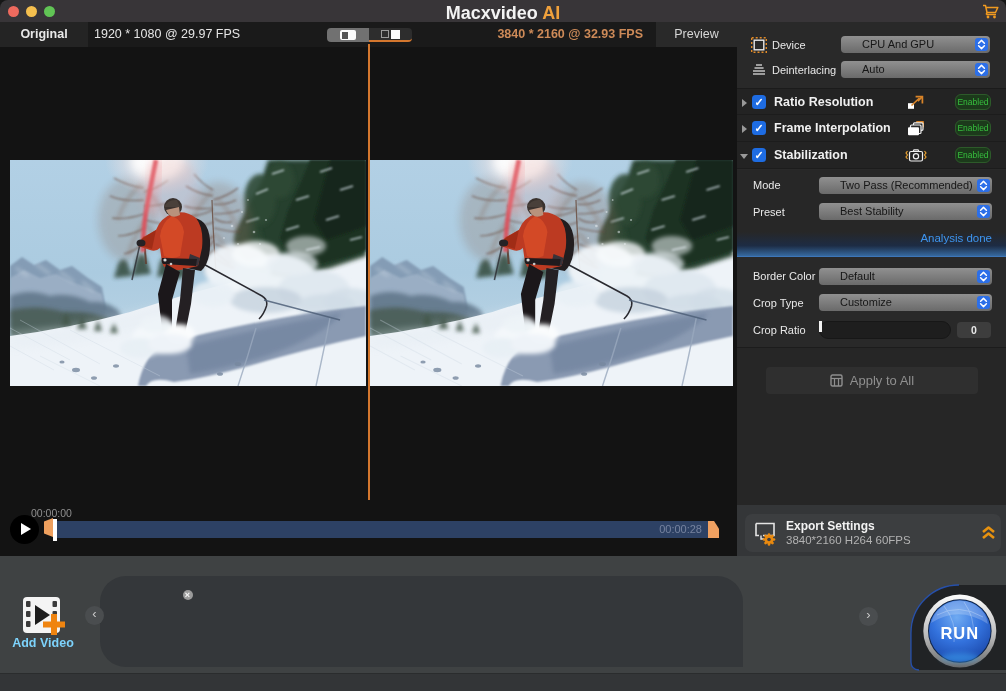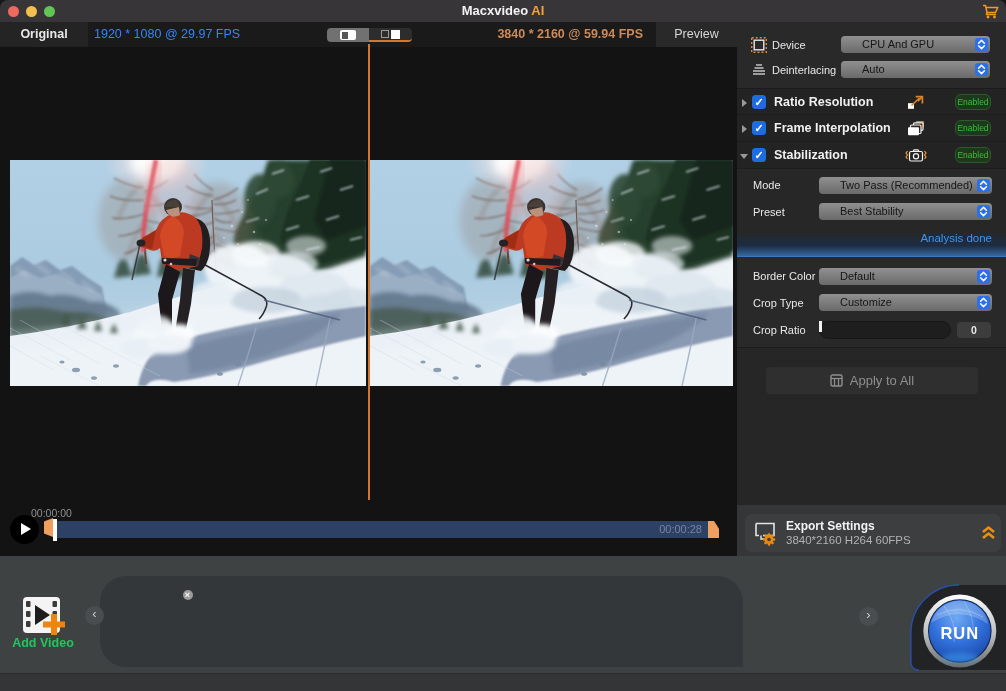--- a/index.html
+++ b/index.html
@@ -6,28 +6,28 @@
   html,body { width:1006px; height:691px; overflow:hidden; background:#161616;
     font-family:"Liberation Sans", sans-serif; }
   #app { position:relative; width:1006px; height:691px; overflow:hidden; }
   .abs { position:absolute; }
 
   
   #titlebar { left:0; top:0; width:1006px; height:22px; background:#383538;
     border-radius:8px 8px 0 0; }
   .light { position:absolute; top:6px; width:11px; height:11px; border-radius:50%; }
   #title { position:absolute; left:0; right:0; top:3px; text-align:center;
-    font-size:13px; font-weight:bold; color:#f3f3f3; }
+    font-size:18px; font-weight:bold; color:#f3f3f3; }
   #title span { color:#f0a13c; }
 
   
   #toolbar { left:0; top:22px; width:737px; height:25px; background:#1a1a1a; }
   #tab-original { left:0; top:0; width:88px; height:25px; background:#242424;
     color:#e8e8e8; font-size:12.5px; font-weight:bold; line-height:25px; text-align:center; }
-  #res-left { left:94px; top:0; height:25px; line-height:25px; color:#3b82f6; font-size:12.5px; }
+  #res-left { left:94px; top:0; height:25px; line-height:25px; color:#e5e5e5; font-size:12.5px; }
   #res-right { right:94px; top:0; height:25px; line-height:25px; color:#cd8a58; font-size:12.5px; font-weight:bold; }
   #tab-preview { left:656px; top:0; width:81px; height:25px; background:#292929;
     color:#d6d6d6; font-size:12.5px; line-height:25px; text-align:center; }
 
   
   #preview { left:0; top:47px; width:737px; height:509px; background:#131313; }
   #photoL { left:10px; top:113px; width:356px; height:226px; }
   #photoR { left:370px; top:113px; width:363px; height:226px; }
   #vline { left:368px; top:-5px; width:2px; height:458px; background:#d4772e; }
 
@@ -296,21 +296,21 @@
         <span id="tc-right">00:00:28</span>
       </div>
     <div id="ph-flag" class="abs"></div>
     <div id="ph-bar" class="abs"></div>
     <div id="end-flag" class="abs"></div>
   </div>
 
   <div id="toolbar" class="abs">
     <div id="tab-original" class="abs">Original</div>
     <div id="res-left" class="abs">1920 * 1080 @ 29.97 FPS</div>
-    <div id="res-right" class="abs">3840 * 2160 @ 59.94 FPS</div>
+    <div id="res-right" class="abs">3840 * 2160 @ 32.93 FPS</div>
     <div id="tab-preview" class="abs">Preview</div>
     <div class="abs" style="left:327px;top:6px;width:42px;height:14px;background:#717171;border-radius:4px 0 0 4px">
       <div class="abs" style="left:13px;top:2px;width:16px;height:10px;background:#fcfcfc;border-radius:2px">
         <div class="abs" style="left:1.5px;top:1.5px;width:6px;height:7px;background:#555"></div>
       </div>
     </div>
     <div class="abs" style="left:369px;top:6px;width:43px;height:14px;background:#2d2d2d;border-radius:0 4px 4px 0;border-bottom:2px solid #d4772e">
       <div class="abs" style="left:12px;top:2px;width:8px;height:8px;border:1.2px solid #9a9a9a"></div>
       <div class="abs" style="left:22px;top:2px;width:8.5px;height:8.5px;background:#fcfcfc"></div>
     </div>
@@ -462,21 +462,21 @@
         <rect x="30.5" y="5" width="4.5" height="6" rx="1"></rect>
           <rect x="30.5" y="15" width="4.5" height="6" rx="1"></rect>
           <rect x="30.5" y="25" width="4.5" height="6" rx="1"></rect>
         <path d="M13,9 L28,19 L13,29 Z" fill="#1d1d1d"></path>
       </g>
       <g stroke="#ef8410" stroke-width="6">
         <line x1="21" y1="28.5" x2="43" y2="28.5"></line>
           <line x1="32" y1="18" x2="32" y2="39"></line>
       </g>
     </svg>
-    <div class="abs" style="left:0px;top:80px;width:86px;text-align:center;color:#22c55e;font-size:12.5px;font-weight:bold">Add Video</div>
+    <div class="abs" style="left:0px;top:80px;width:86px;text-align:center;color:#7dd3fc;font-size:12.5px;font-weight:bold">Add Video</div>
     <div class="navbtn" style="left:85px;top:50px">‹</div>
     <div class="navbtn" style="left:859px;top:50.5px">›</div>
 
     <div class="abs" style="left:182.5px;top:34px;width:10px;height:10px;border-radius:50%;background:#9b9b9b;color:#fafafa;font-size:9px;font-weight:bold;line-height:10px;text-align:center">×</div>
   </div>
   <div id="bottomstrip" class="abs"></div>
 
   <svg class="abs" style="left:900px;top:575px" width="106" height="116" viewBox="0 0 106 116">
     <defs>
       <linearGradient id="silver" x1="0" y1="0" x2="0" y2="1">

